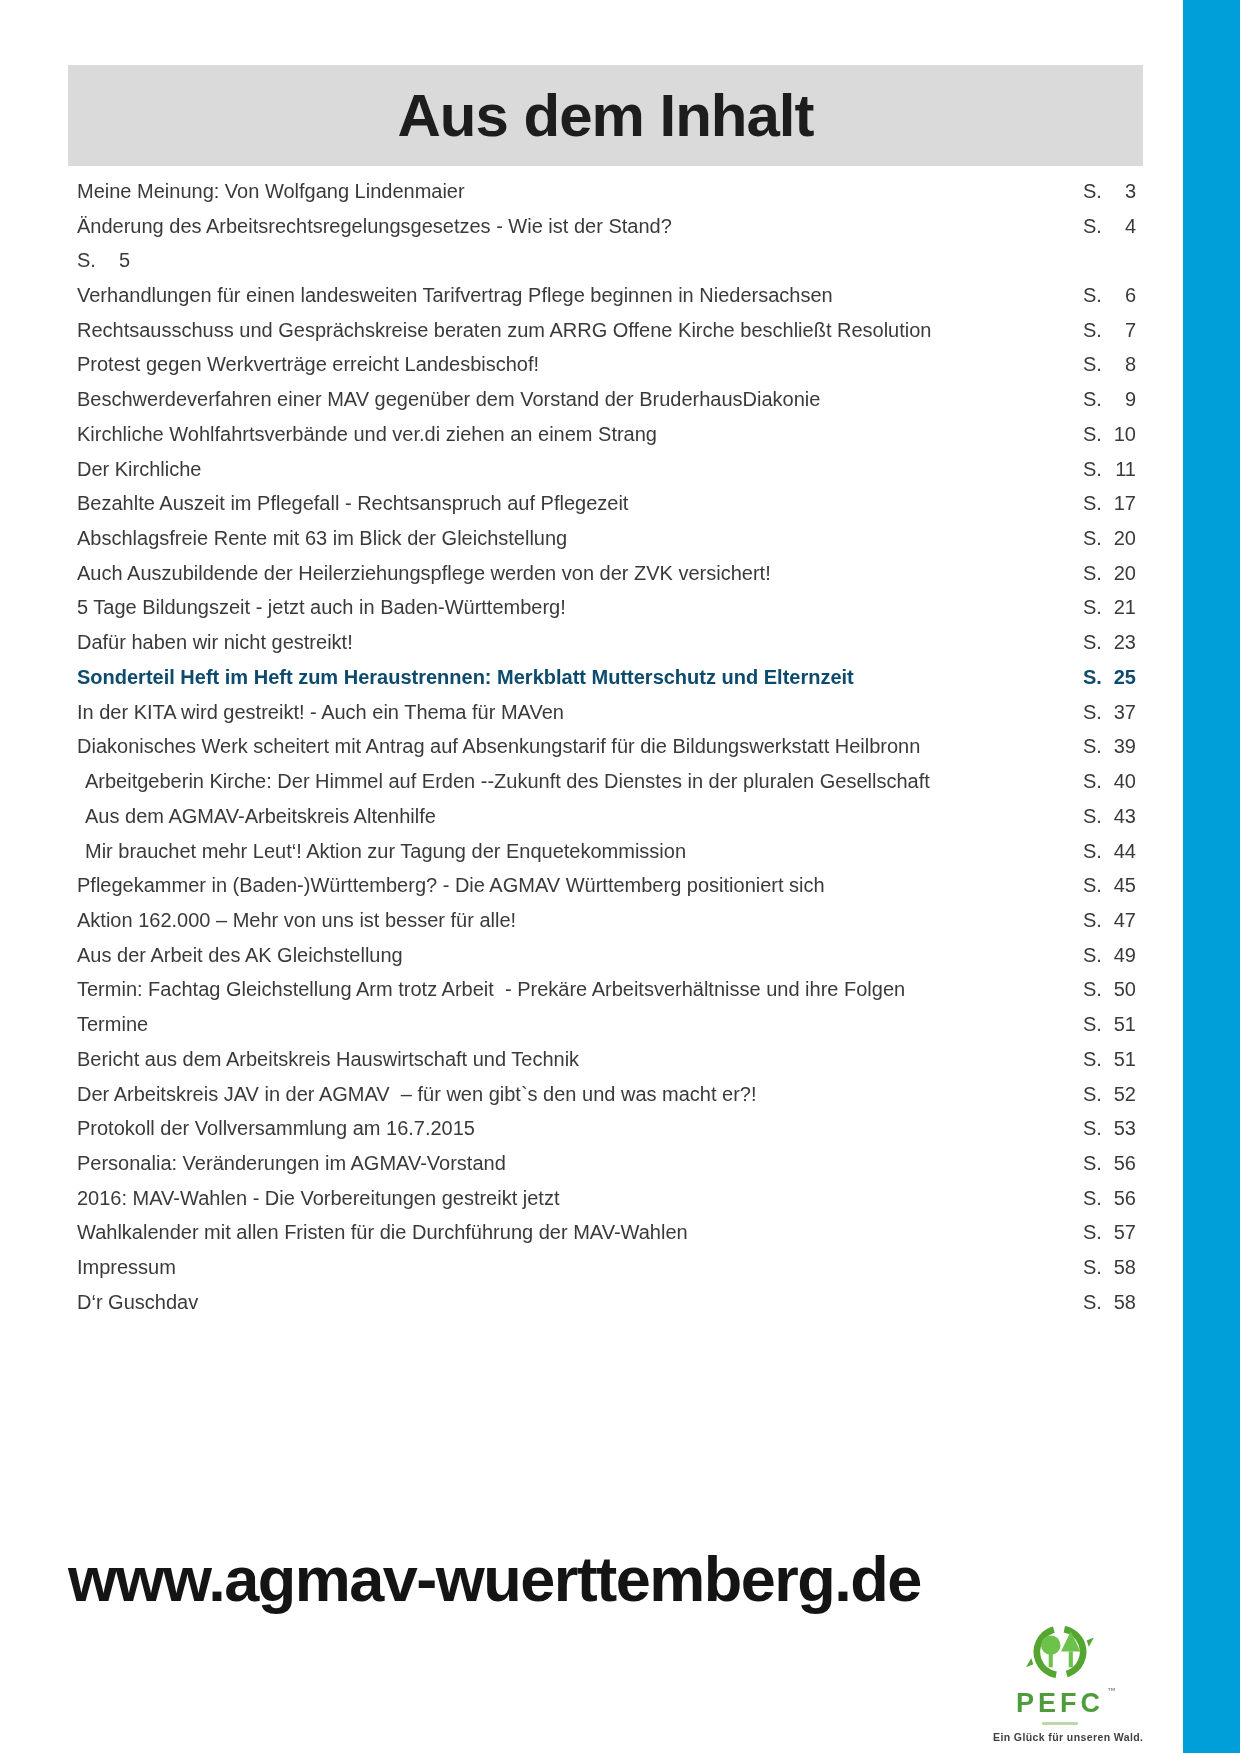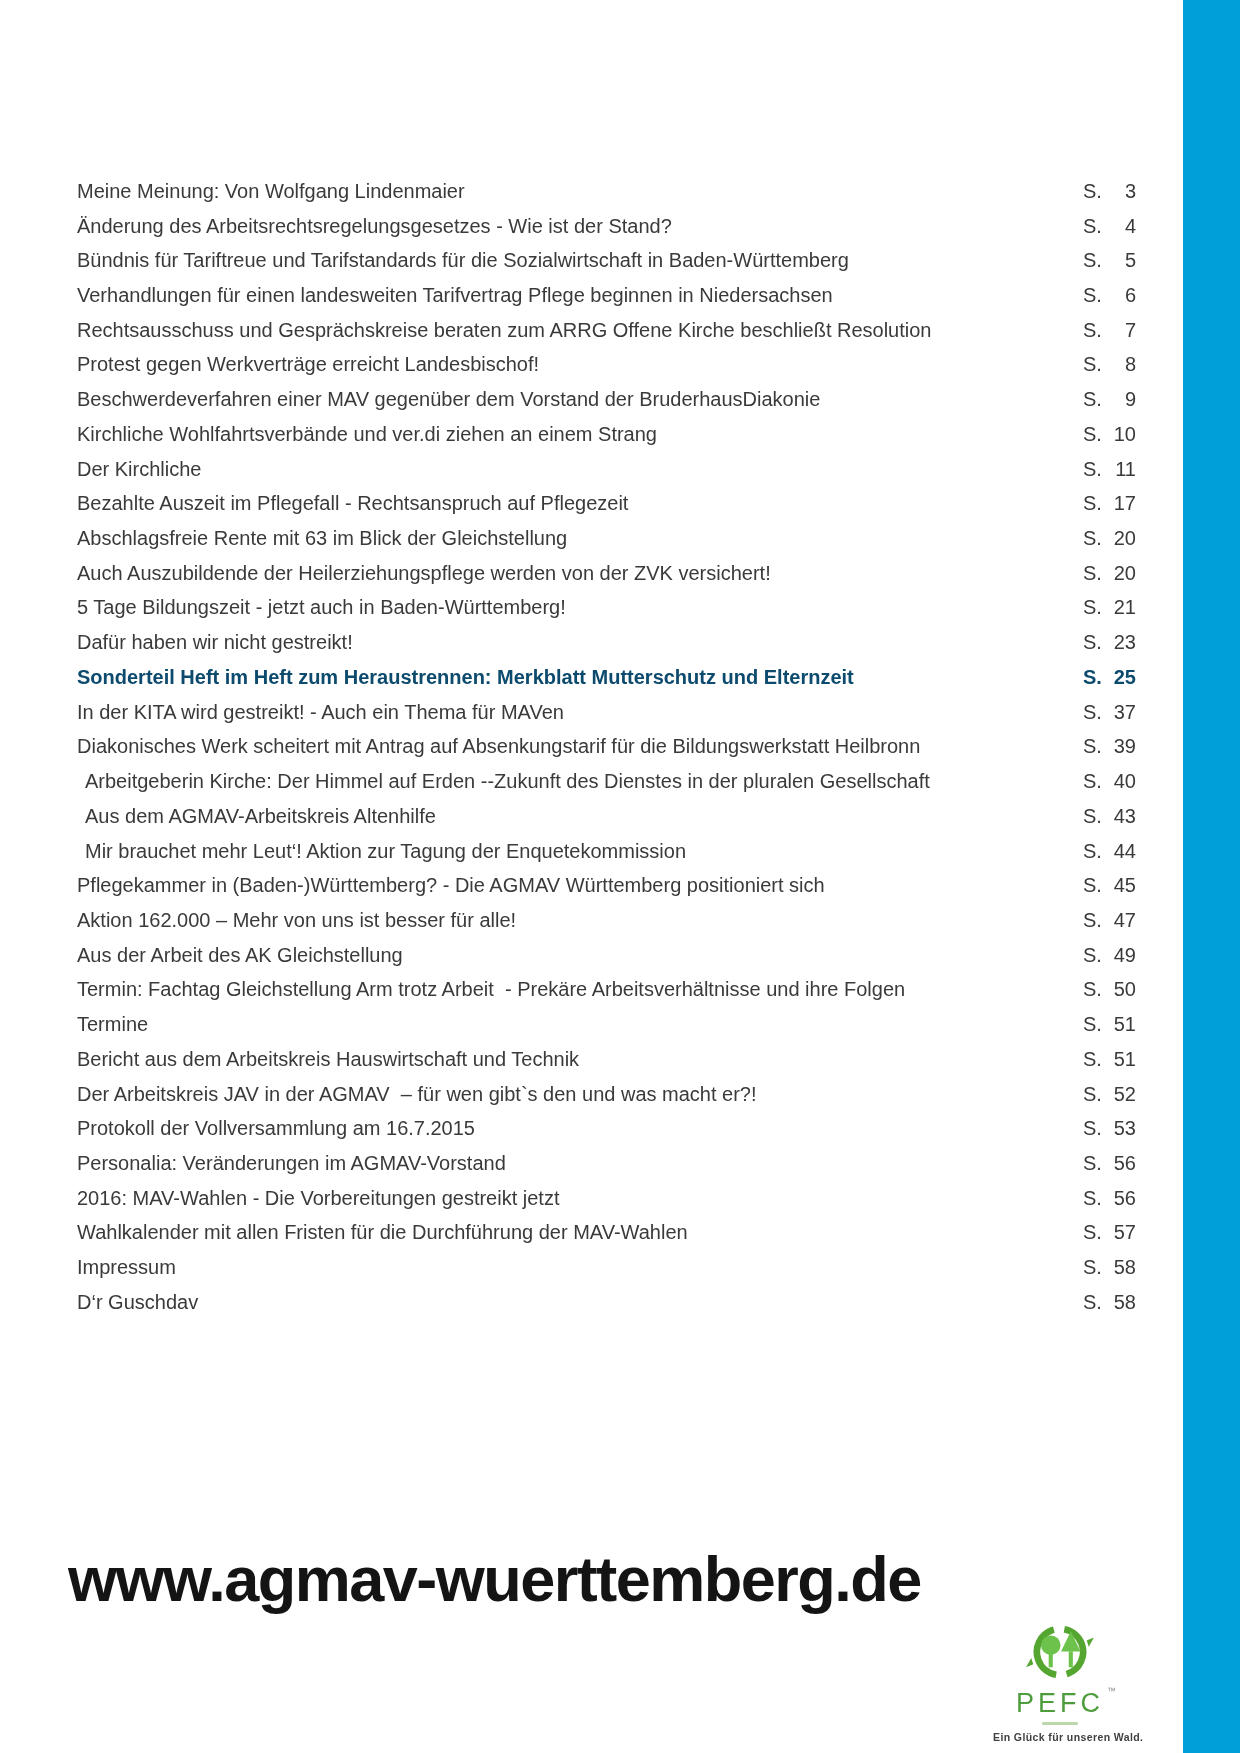--- a/index.html
+++ b/index.html
@@ -36,21 +36,21 @@
   .website {
     position:absolute; left:68px; top:1548px; width:1050px;
     text-align:left; font-size:63px; font-weight:bold; color:#141414;
     letter-spacing:-1.5px; line-height:1; white-space:nowrap;
   }
   .pefc {
     position:absolute; left:985px; top:1624px; width:150px; text-align:center;
   }
   .pefc-logo { display:block; margin:0 auto; }
   .pefc-name {
-    font-size:27px; font-weight:normal; color:#4E9D3C; letter-spacing:4px;
+    font-size:27px; font-weight:bold; color:#4E9D3C; letter-spacing:4px;
     line-height:1; display:inline-block; position:relative; margin-top:2px;
   }
   .pefc-tm {
     font-size:9px; color:#8a8a8a; position:absolute; top:-3px; right:-12px;
     letter-spacing:0;
   }
   .pefc-cert {
     width:36px; height:3px; background:#bcd8ab; margin:5px auto 0 auto;
     border-radius:1px;
   }
@@ -59,38 +59,40 @@
     white-space:nowrap; letter-spacing:0.4px;padding-left:8px;
   }
 </style>
 </head>
 <body>
 
 <div class="page">
 
   <div class="accent-stripe"></div>
 
+  <div class="header-bar">
+    <div class="header-title">Aus dem Inhalt</div>
+  </div>
 
   <div class="toc">
       <div class="toc-row">
       <div class="toc-label">Meine Meinung: Von Wolfgang Lindenmaier</div>
       <div class="toc-page">
         <span class="toc-prefix">S.</span>
         <span class="toc-num">3</span>
       </div>
     </div>
       <div class="toc-row">
       <div class="toc-label">Änderung des Arbeitsrechtsregelungsgesetzes - Wie ist der Stand?</div>
       <div class="toc-page">
         <span class="toc-prefix">S.</span>
         <span class="toc-num">4</span>
       </div>
     </div>
       <div class="toc-row">
-      <div class="toc-label">Bündnis für Tariftreue und Tarifstandards für die Sozialwirtschaft in Baden-Württemberg</div>
       <div class="toc-page">
         <span class="toc-prefix">S.</span>
         <span class="toc-num">5</span>
       </div>
     </div>
       <div class="toc-row">
       <div class="toc-label">Verhandlungen für einen landesweiten Tarifvertrag Pflege beginnen in Niedersachsen</div>
       <div class="toc-page">
         <span class="toc-prefix">S.</span>
         <span class="toc-num">6</span>

